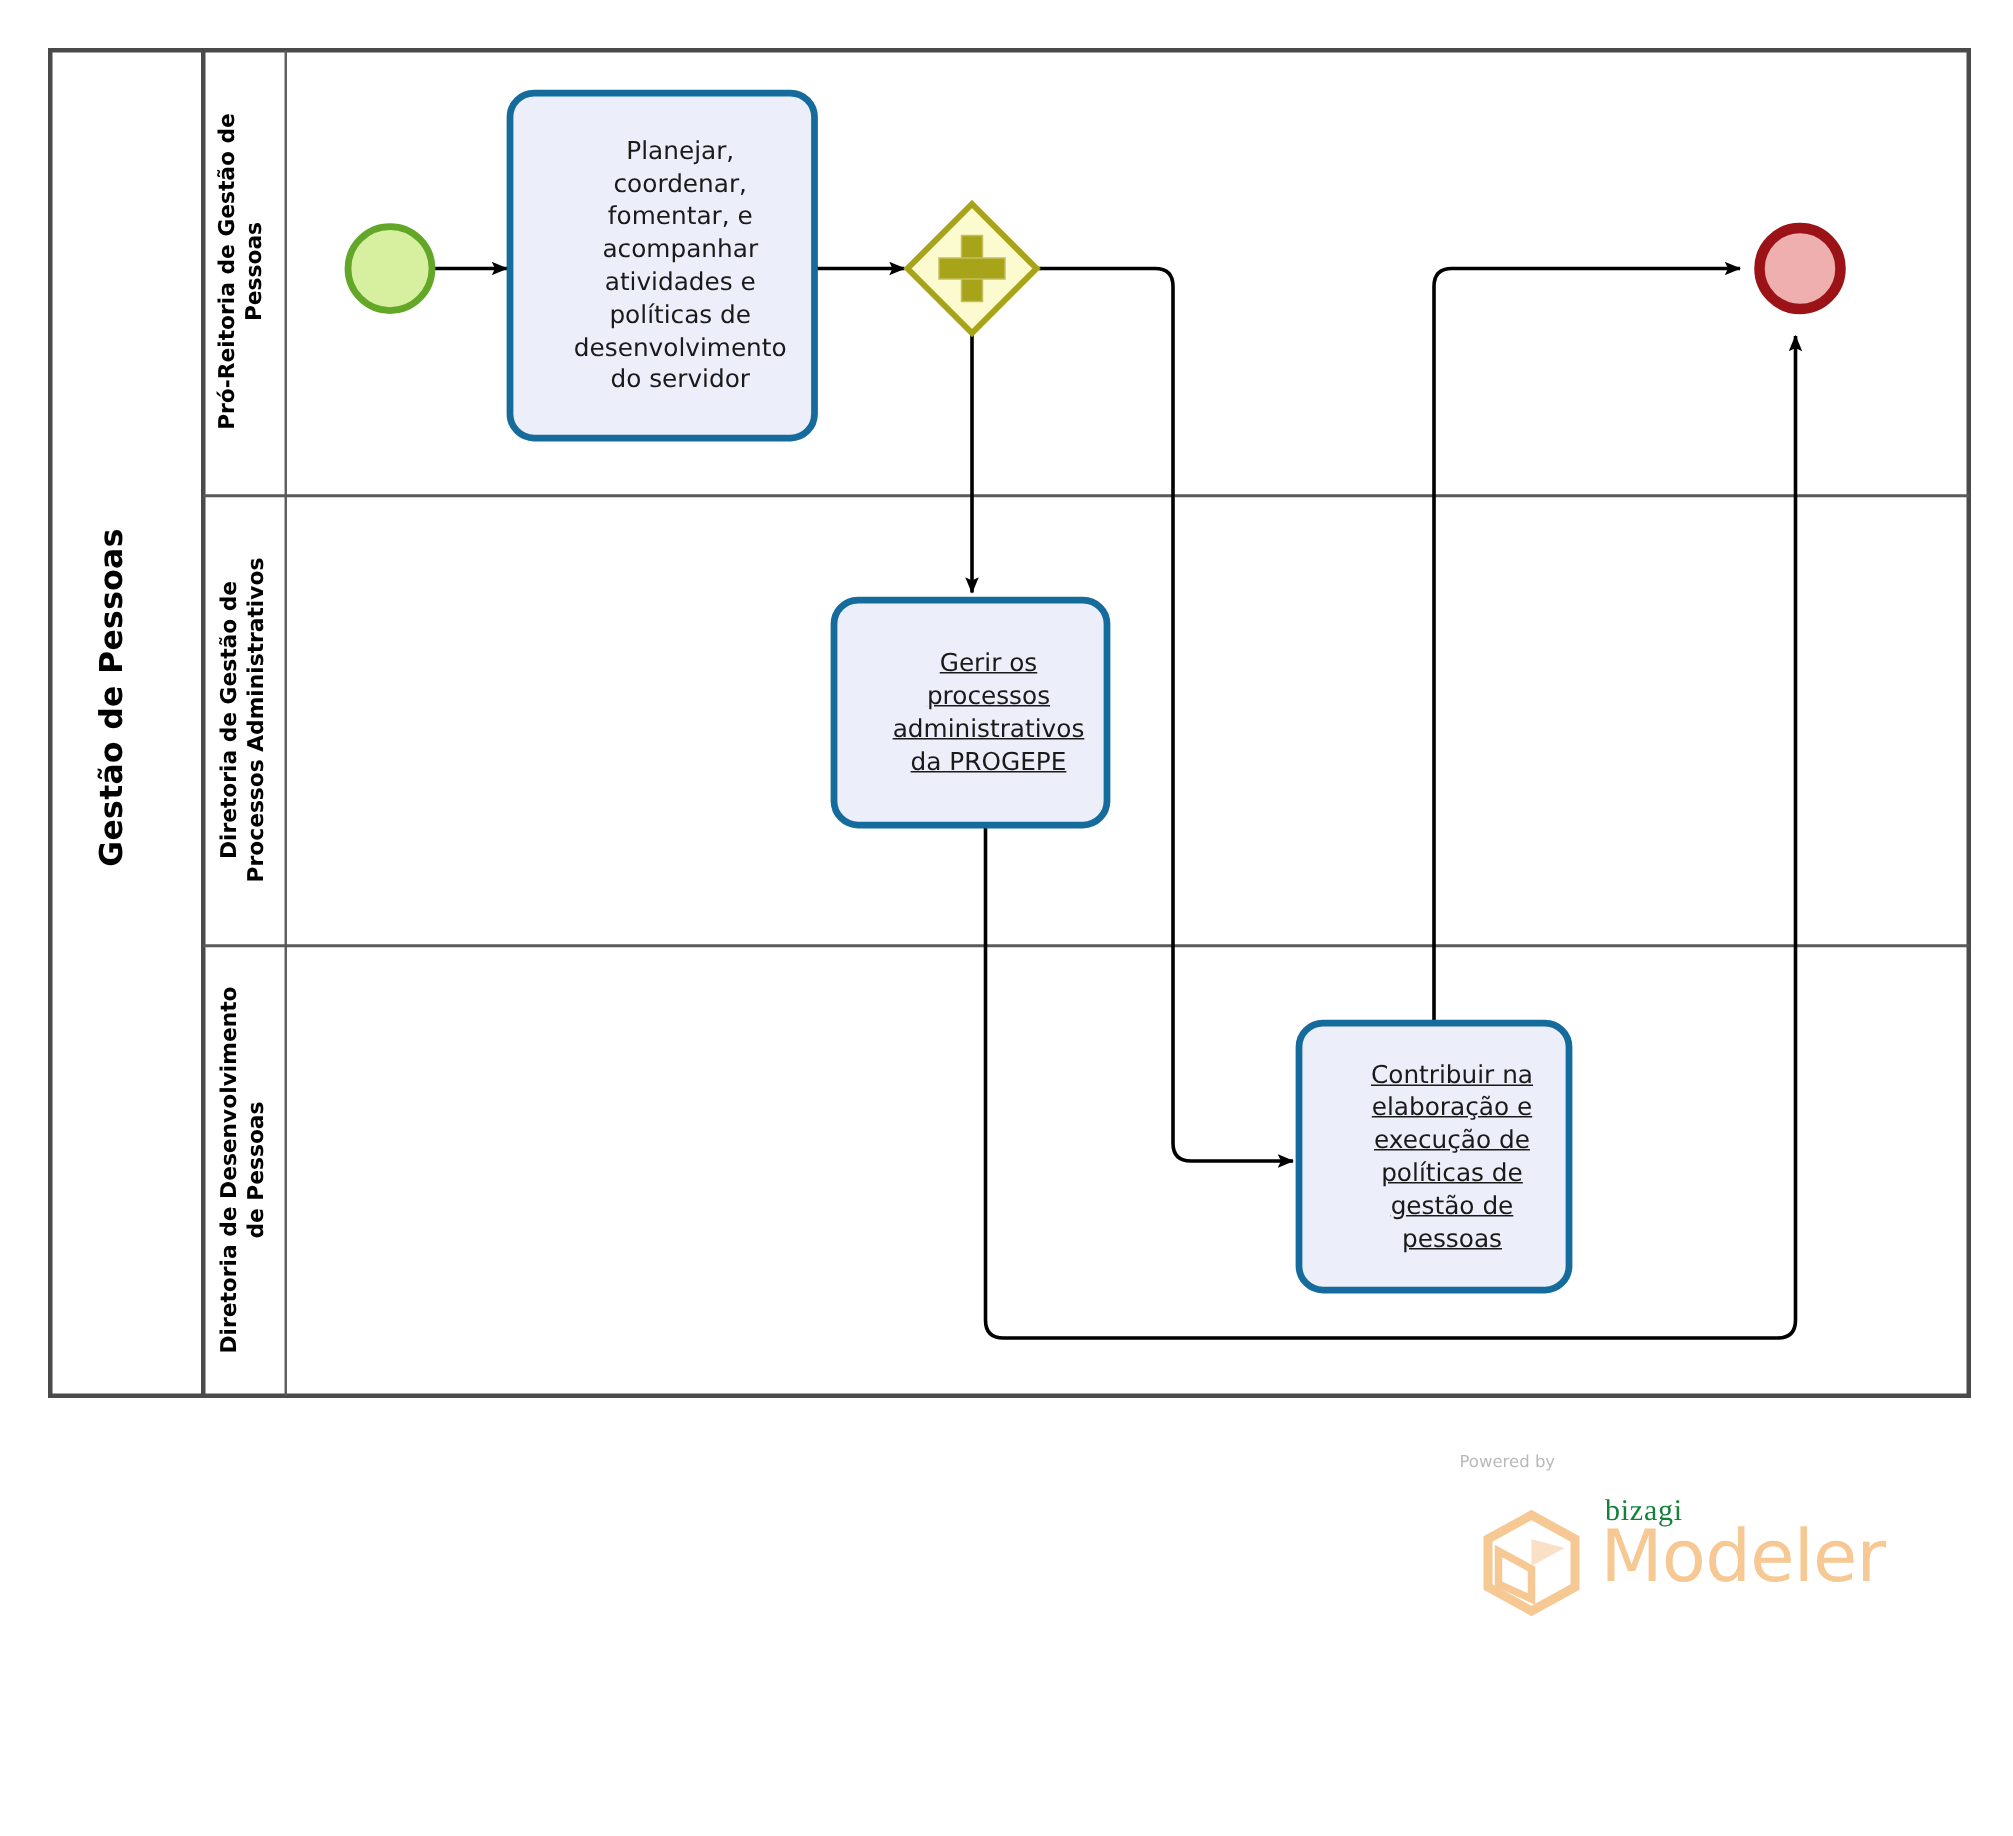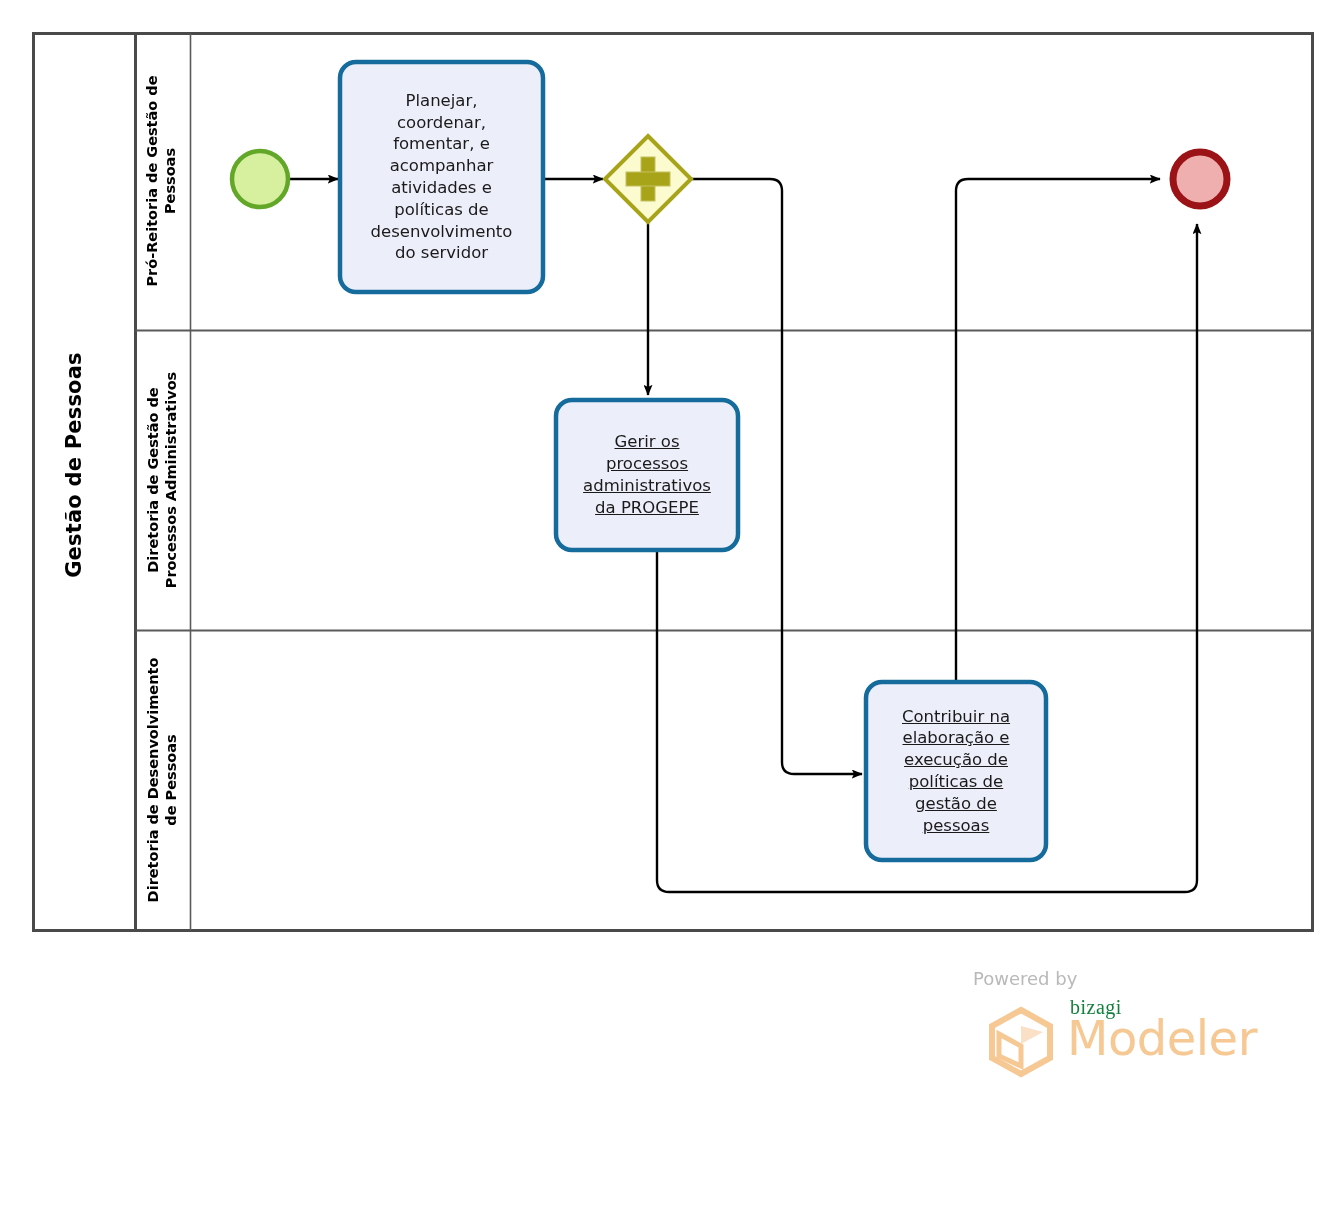--- a/index.html
+++ b/index.html
@@ -78,34 +78,35 @@
     position: absolute;
     display: flex;
     align-items: center;
     justify-content: center;
     text-align: center;
     color: #1a1a1a;
     font-size: 16.5px;
     line-height: 1.32;
     white-space: pre-line;
     pointer-events: none;
+    padding-left: 12px;
   }
 
   
   #watermark {
     position: absolute;
     left: 965px;
     top: 968px;
     width: 300px;
     height: 110px;
   }
   #watermark-powered {
     position: absolute;
     left: 8px; top: 0px;
-    font-size: 18px;
+    font-size: 11px;
     color: #b9b9b9;
     font-family: "DejaVu Sans", "Liberation Sans", sans-serif;
   }
   #watermark-bizagi {
     position: absolute;
     left: 105px; top: 28px;
     font-size: 20px;
     color: #15803d;
     letter-spacing: 0.5px;
     font-family: Liberation Serif, serif;

